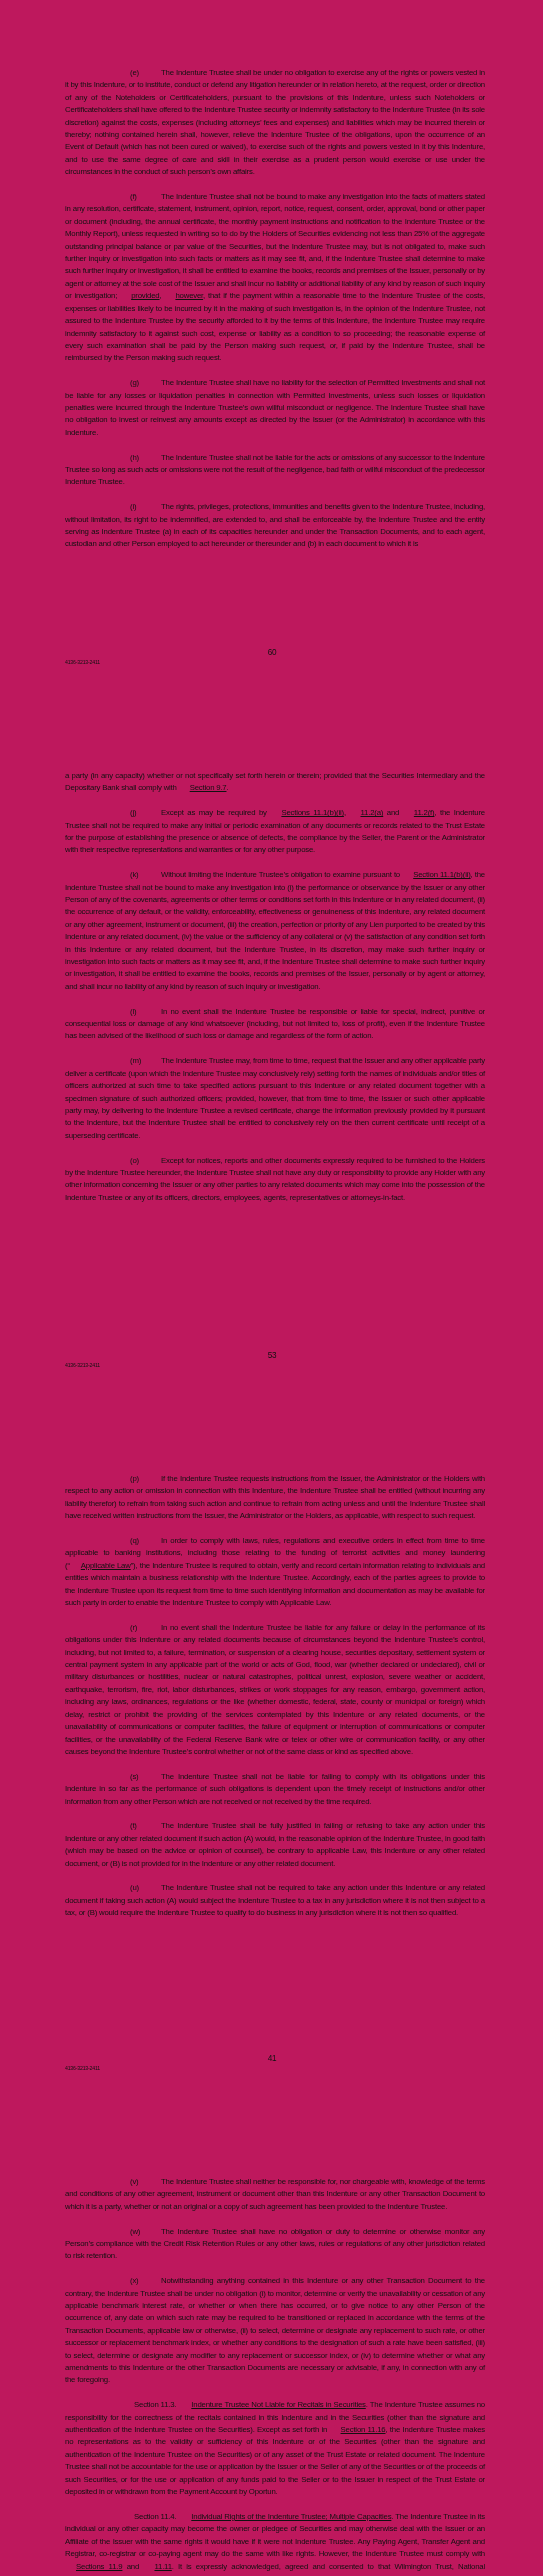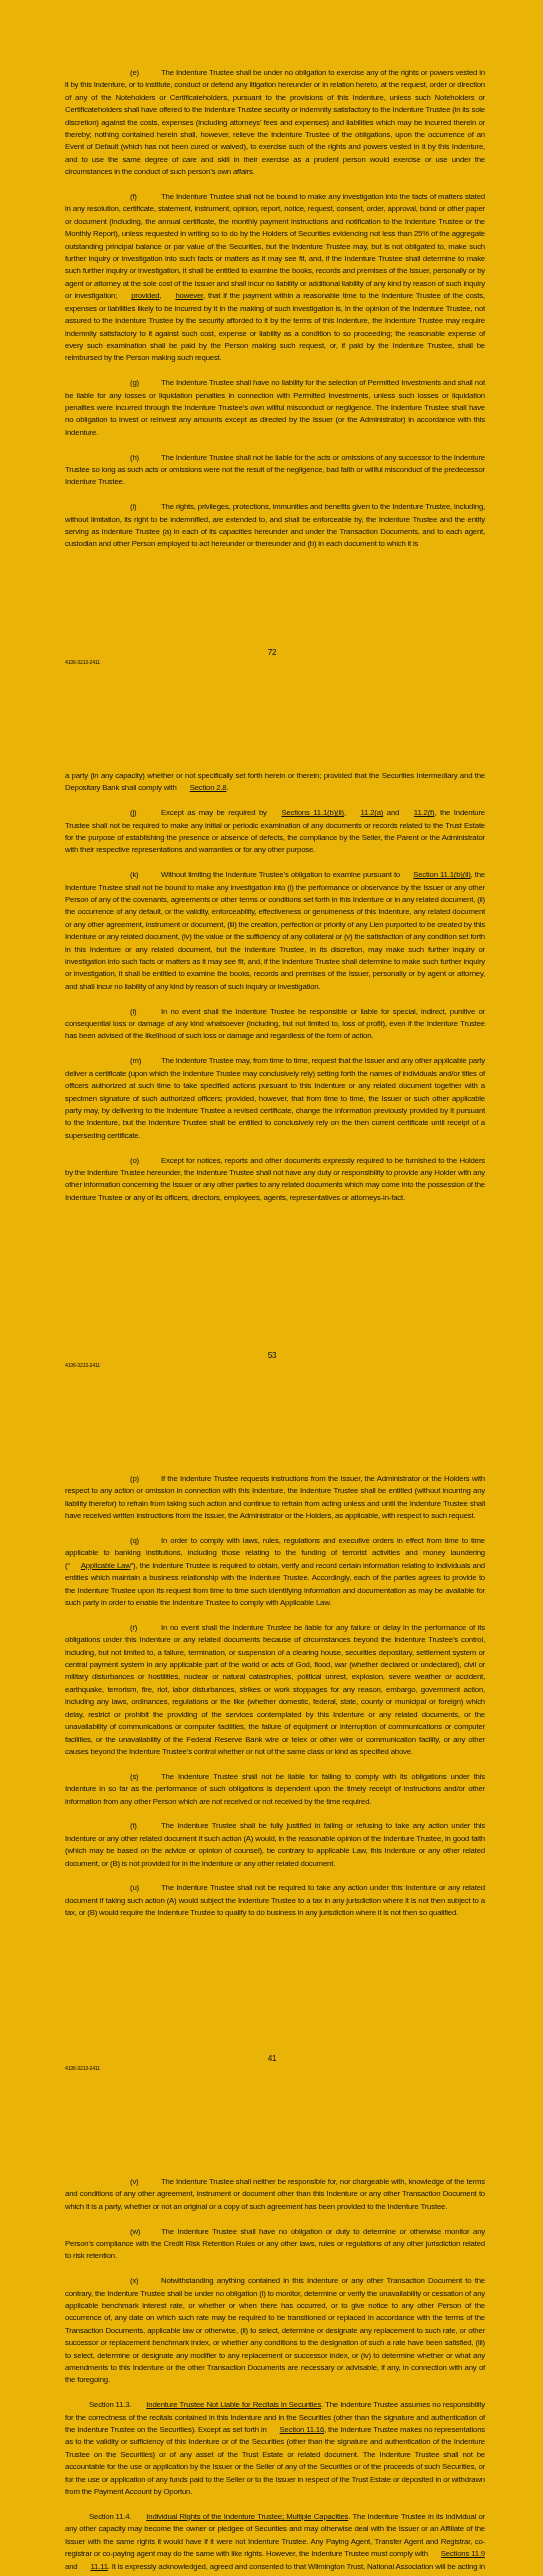--- a/index.html
+++ b/index.html
@@ -1,44 +1,44 @@
 <!DOCTYPE html>
 <html style="font-size:8.2px"><head>
 <meta charset="utf-8">
 <style>
   html, body { margin: 0; padding: 0; background: #ffffff; }
   body { width: 544px; font-family: "Liberation Sans", "DejaVu Sans", sans-serif; color: #111111; }
-  .page { position: relative; width: 544px; height: 703px; background: #eab308; box-sizing: border-box; }
+  .page { position: relative; width: 544px; height: 703px; background: #be185d; box-sizing: border-box; }
   .page-body { position: absolute; left: 65px; top: 67px; width: 420px; }
   .para { font-size: 7.8px; line-height: 12.4px; text-align: justify; margin: 0 0 12.4px 0; letter-spacing: -0.2px; }
   .para .label { display: inline-block; margin-left: 65px; width: 31px; }
-  .para .sec-label { display: inline-block; margin-left: 24px; }
+  .para .sec-label { display: inline-block; margin-left: 69px; }
   .u { text-decoration: underline; margin-left: 11px; }
   .page-num { position: absolute; left: 0; width: 544px; top: 648px; text-align: center; font-size: 8.2px; letter-spacing: -0.3px; }
   .footer-id { position: absolute; left: 65px; top: 659px; font-size: 5.2px; letter-spacing: -0.2px; }
 </style>
 </head>
 <body>
 
 <div id="doc">
 
 <div class="page">
       <div class="page-body">
         <p class="para"><span class="label">(e)</span><span>The Indenture Trustee shall be under no obligation to exercise any of the rights or powers vested in it by this Indenture, or to institute, conduct or defend any litigation hereunder or in relation hereto, at the request, order or direction of any of the Noteholders or Certificateholders, pursuant to the provisions of this Indenture, unless such Noteholders or Certificateholders shall have offered to the Indenture Trustee security or indemnity satisfactory to the Indenture Trustee (in its sole discretion) against the costs, expenses (including attorneys’ fees and expenses) and liabilities which may be incurred therein or thereby; nothing contained herein shall, however, relieve the Indenture Trustee of the obligations, upon the occurrence of an Event of Default (which has not been cured or waived), to exercise such of the rights and powers vested in it by this Indenture, and to use the same degree of care and skill in their exercise as a prudent person would exercise or use under the circumstances in the conduct of such person’s own affairs.</span></p>
         <p class="para"><span class="label">(f)</span><span>The Indenture Trustee shall not be bound to make any investigation into the facts of matters stated in any resolution, certificate, statement, instrument, opinion, report, notice, request, consent, order, approval, bond or other paper or document (including, the annual certificate, the monthly payment instructions and notification to the Indenture Trustee or the Monthly Report), unless requested in writing so to do by the Holders of Securities evidencing not less than 25% of the aggregate outstanding principal balance or par value of the Securities, but the Indenture Trustee may, but is not obligated to, make such further inquiry or investigation into such facts or matters as it may see fit, and, if the Indenture Trustee shall determine to make such further inquiry or investigation, it shall be entitled to examine the books, records and premises of the Issuer, personally or by agent or attorney at the sole cost of the Issuer and shall incur no liability or additional liability of any kind by reason of such inquiry or investigation; </span><span class="u">provided</span><span>, </span><span class="u">however</span><span>, that if the payment within a reasonable time to the Indenture Trustee of the costs, expenses or liabilities likely to be incurred by it in the making of such investigation is, in the opinion of the Indenture Trustee, not assured to the Indenture Trustee by the security afforded to it by the terms of this Indenture, the Indenture Trustee may require indemnity satisfactory to it against such cost, expense or liability as a condition to so proceeding; the reasonable expense of every such examination shall be paid by the Person making such request, or, if paid by the Indenture Trustee, shall be reimbursed by the Person making such request.</span></p>
         <p class="para"><span class="label">(g)</span><span>The Indenture Trustee shall have no liability for the selection of Permitted Investments and shall not be liable for any losses or liquidation penalties in connection with Permitted Investments, unless such losses or liquidation penalties were incurred through the Indenture Trustee’s own willful misconduct or negligence.  The Indenture Trustee shall have no obligation to invest or reinvest any amounts except as directed by the Issuer (or the Administrator) in accordance with this Indenture.</span></p>
         <p class="para"><span class="label">(h)</span><span>The Indenture Trustee shall not be liable for the acts or omissions of any successor to the Indenture Trustee so long as such acts or omissions were not the result of the negligence, bad faith or willful misconduct of the predecessor Indenture Trustee.</span></p>
         <p class="para"><span class="label">(i)</span><span>The rights, privileges, protections, immunities and benefits given to the Indenture Trustee, including, without limitation, its right to be indemnified, are extended to, and shall be enforceable by, the Indenture Trustee and the entity serving as Indenture Trustee (a) in each of its capacities hereunder and under the Transaction Documents, and to each agent, custodian and other Person employed to act hereunder or thereunder and (b) in each document to which it is</span></p>
       </div>
-      <div class="page-num">72</div>
+      <div class="page-num">60</div>
       <div class="footer-id">4136-3213-2411</div>
     </div>
     <div class="page">
       <div class="page-body">
-        <p class="para"><span>a party (in any capacity) whether or not specifically set forth herein or therein; provided that the Securities Intermediary and the Depositary Bank shall comply with </span><span class="u">Section 2.8</span><span>.</span></p>
+        <p class="para"><span>a party (in any capacity) whether or not specifically set forth herein or therein; provided that the Securities Intermediary and the Depositary Bank shall comply with </span><span class="u">Section 9.7</span><span>.</span></p>
         <p class="para"><span class="label">(j)</span><span>Except as may be required by </span><span class="u">Sections 11.1(b)(ii)</span><span>, </span><span class="u">11.2(a)</span><span> and </span><span class="u">11.2(f)</span><span>, the Indenture Trustee shall not be required to make any initial or periodic examination of any documents or records related to the Trust Estate for the purpose of establishing the presence or absence of defects, the compliance by the Seller, the Parent or the Administrator with their respective representations and warranties or for any other purpose.</span></p>
         <p class="para"><span class="label">(k)</span><span>Without limiting the Indenture Trustee’s obligation to examine pursuant to </span><span class="u">Section 11.1(b)(ii)</span><span>, the Indenture Trustee shall not be bound to make any investigation into (i) the performance or observance by the Issuer or any other Person of any of the covenants, agreements or other terms or conditions set forth in this Indenture or in any related document, (ii) the occurrence of any default, or the validity, enforceability, effectiveness or genuineness of this Indenture, any related document or any other agreement, instrument or document, (iii) the creation, perfection or priority of any Lien purported to be created by this Indenture or any related document, (iv) the value or the sufficiency of any collateral or (v) the satisfaction of any condition set forth in this Indenture or any related document, but the Indenture Trustee, in its discretion, may make such further inquiry or investigation into such facts or matters as it may see fit, and, if the Indenture Trustee shall determine to make such further inquiry or investigation, it shall be entitled to examine the books, records and premises of the Issuer, personally or by agent or attorney, and shall incur no liability of any kind by reason of such inquiry or investigation.</span></p>
         <p class="para"><span class="label">(l)</span><span>In no event shall the Indenture Trustee be responsible or liable for special, indirect, punitive or consequential loss or damage of any kind whatsoever (including, but not limited to, loss of profit), even if the Indenture Trustee has been advised of the likelihood of such loss or damage and regardless of the form of action.</span></p>
         <p class="para"><span class="label">(m)</span><span>The Indenture Trustee may, from time to time, request that the Issuer and any other applicable party deliver a certificate (upon which the Indenture Trustee may conclusively rely) setting forth the names of individuals and/or titles of officers authorized at such time to take specified actions pursuant to this Indenture or any related document together with a specimen signature of such authorized officers; provided, however, that from time to time, the Issuer or such other applicable party may, by delivering to the Indenture Trustee a revised certificate, change the information previously provided by it pursuant to the Indenture, but the Indenture Trustee shall be entitled to conclusively rely on the then current certificate until receipt of a superseding certificate.</span></p>
         <p class="para"><span class="label">(o)</span><span>Except for notices, reports and other documents expressly required to be furnished to the Holders by the Indenture Trustee hereunder, the Indenture Trustee shall not have any duty or responsibility to provide any Holder with any other information concerning the Issuer or any other parties to any related documents which may come into the possession of the Indenture Trustee or any of its officers, directors, employees, agents, representatives or attorneys-in-fact.</span></p>
       </div>
       <div class="page-num">53</div>
       <div class="footer-id">4136-3213-2411</div>
     </div>
     <div class="page">

